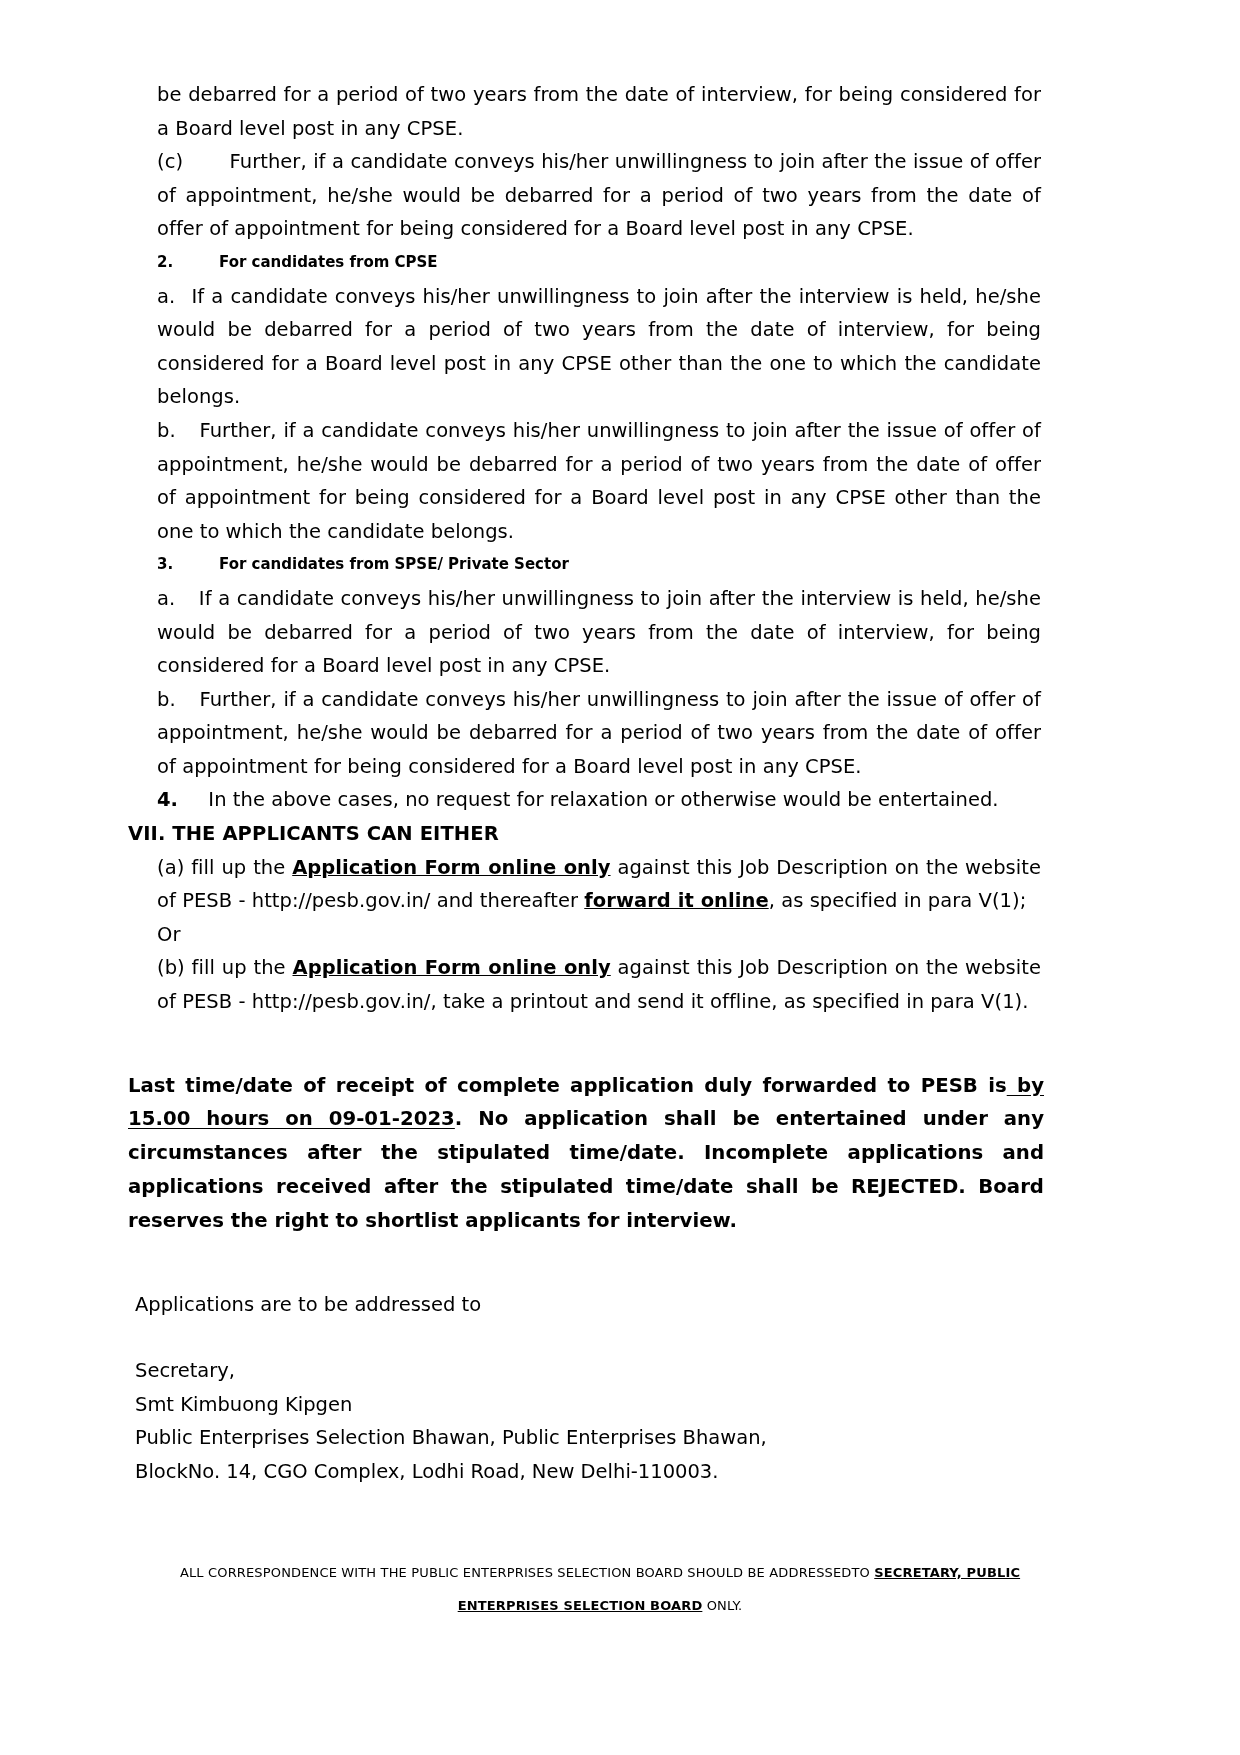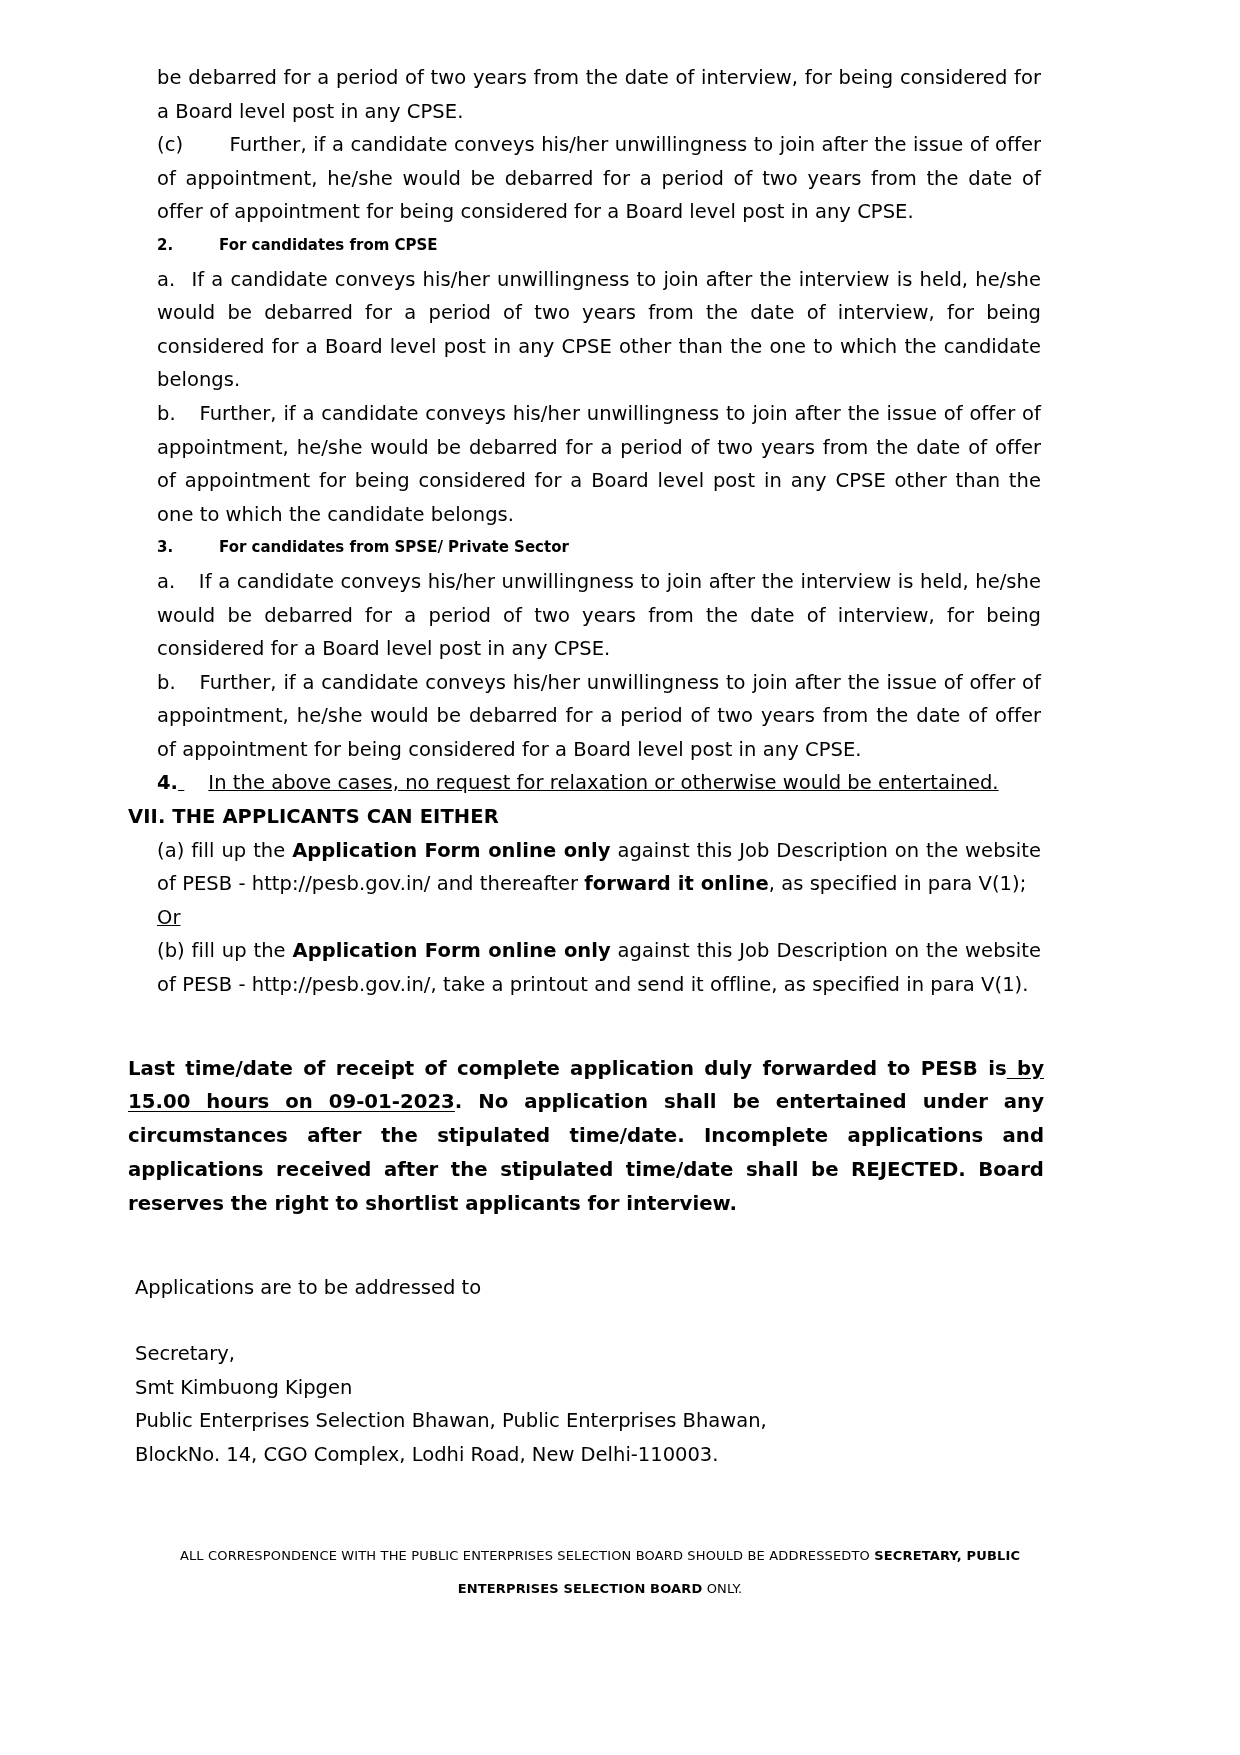--- a/index.html
+++ b/index.html
@@ -12,21 +12,21 @@
     height: 1755px;
     font-family: "DejaVu Sans", sans-serif;
     color: #000000;
     -webkit-font-smoothing: antialiased;
   }
   .page {
     position: relative;
     width: 1240px;
     height: 1755px;
     box-sizing: border-box;
-    padding: 61px 100px 0 100px;
+    padding: 78px 100px 0 100px;
     background: #ffffff;
   }
   .body-col {
     width: 1040px;
     margin: 0;
   }
 
   
   p {
     margin: 0;
@@ -36,21 +36,20 @@
     font-size: 19.5px;
     line-height: 33.6px;
     text-align: justify;
     text-justify: inter-word;
     margin-left: 57px;
     width: 884px;
     letter-spacing: 0.05px;
   }
   .para.nojust {
     text-align: left;
-    text-decoration: underline;
   }
   .heading-num {
     font-size: 15px;
     line-height: 33.6px;
     margin-left: 57px;
     font-weight: bold;
     width: 884px;
     text-align: left;
   }
   .heading-num .num {
@@ -92,21 +91,21 @@
     text-align: center;
     letter-spacing: 0.15px;
   }
   .spacer-lg { height: 34px; }
   .spacer-md { height: 33px; }
   .spacer-sm { height: 16px; }
   u.uline {
     text-decoration: underline;
     text-underline-offset: 3px;
   }
-  b { font-weight: bold; }
+  b { font-weight: bold; text-decoration: underline; }
 </style>
 </head>
 <body>
 
 <div class="page">
   <div class="body-col">
 
     <p class="para">be debarred for a period of two years from the date of interview, for being considered for a Board level post in any CPSE.</p>
 
     <p class="para list-item">

